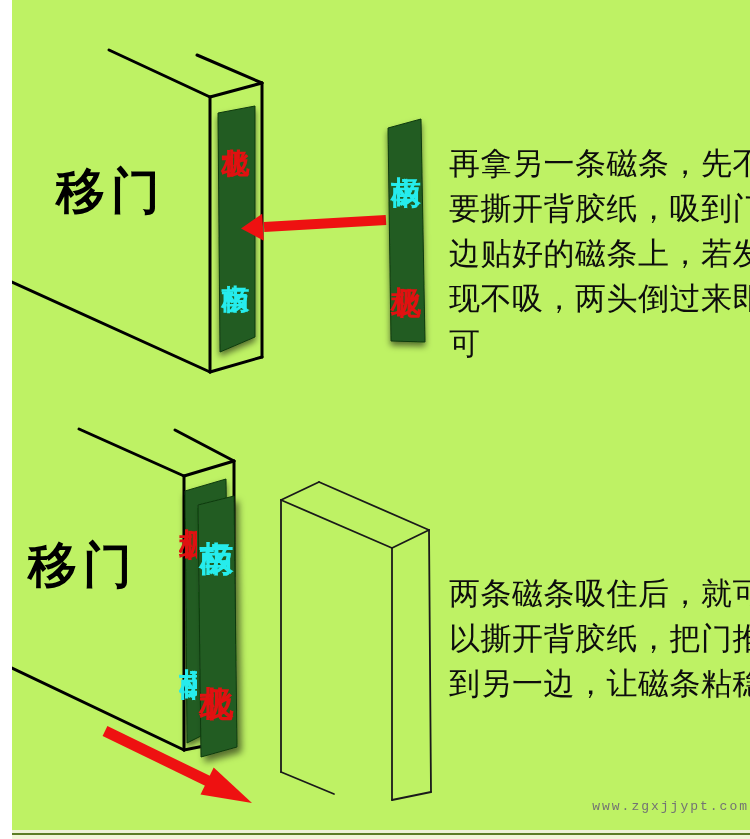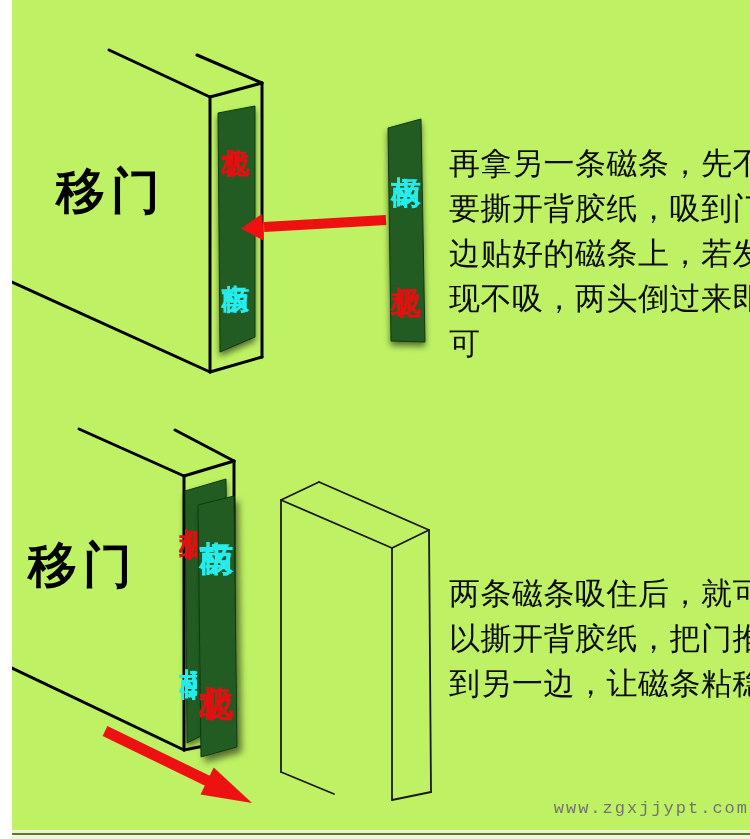--- a/index.html
+++ b/index.html
@@ -37,21 +37,21 @@
     position:absolute;
     font-size:31px;
     line-height:45px;
     color:#0d0d0d;
     letter-spacing:0.5px;
     white-space:nowrap;
   }
   .watermark{
     position:absolute;
     font-family:"Liberation Mono","DejaVu Sans Mono",monospace;
-    font-size:17px;
+    font-size:13px;
     letter-spacing:2px;
     color:#737373;
     white-space:nowrap;
   }
   .footer-bar{position:absolute;left:0;bottom:0;width:750px;height:9px;}
   .footer-bar .s1{height:3px;background:#eef2d8;}
   .footer-bar .s2{height:2px;background:#5c7d26;}
   .footer-bar .s3{height:4px;background:#f2f5da;}
 </style>
 </head>

